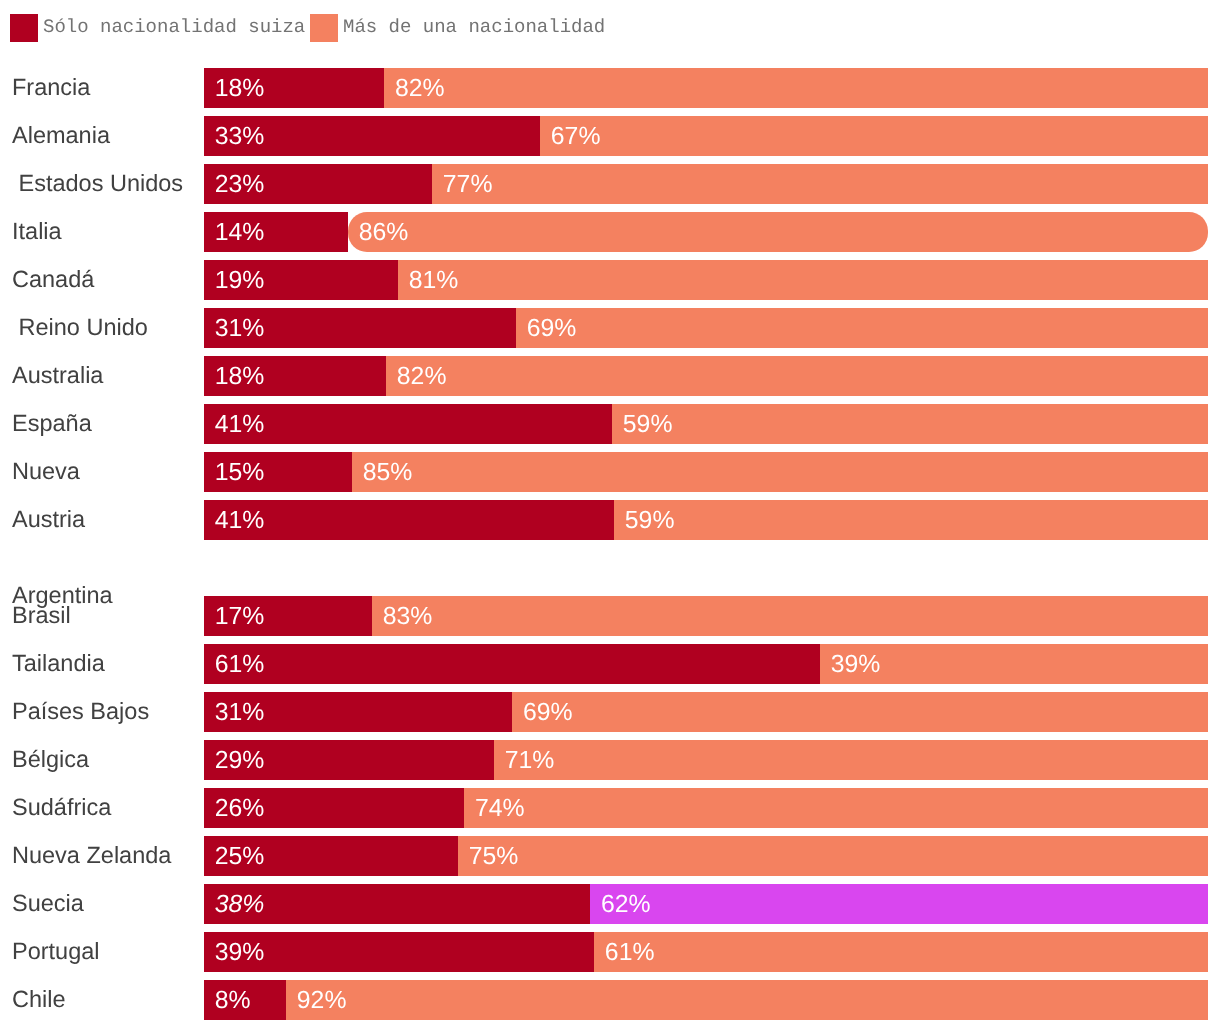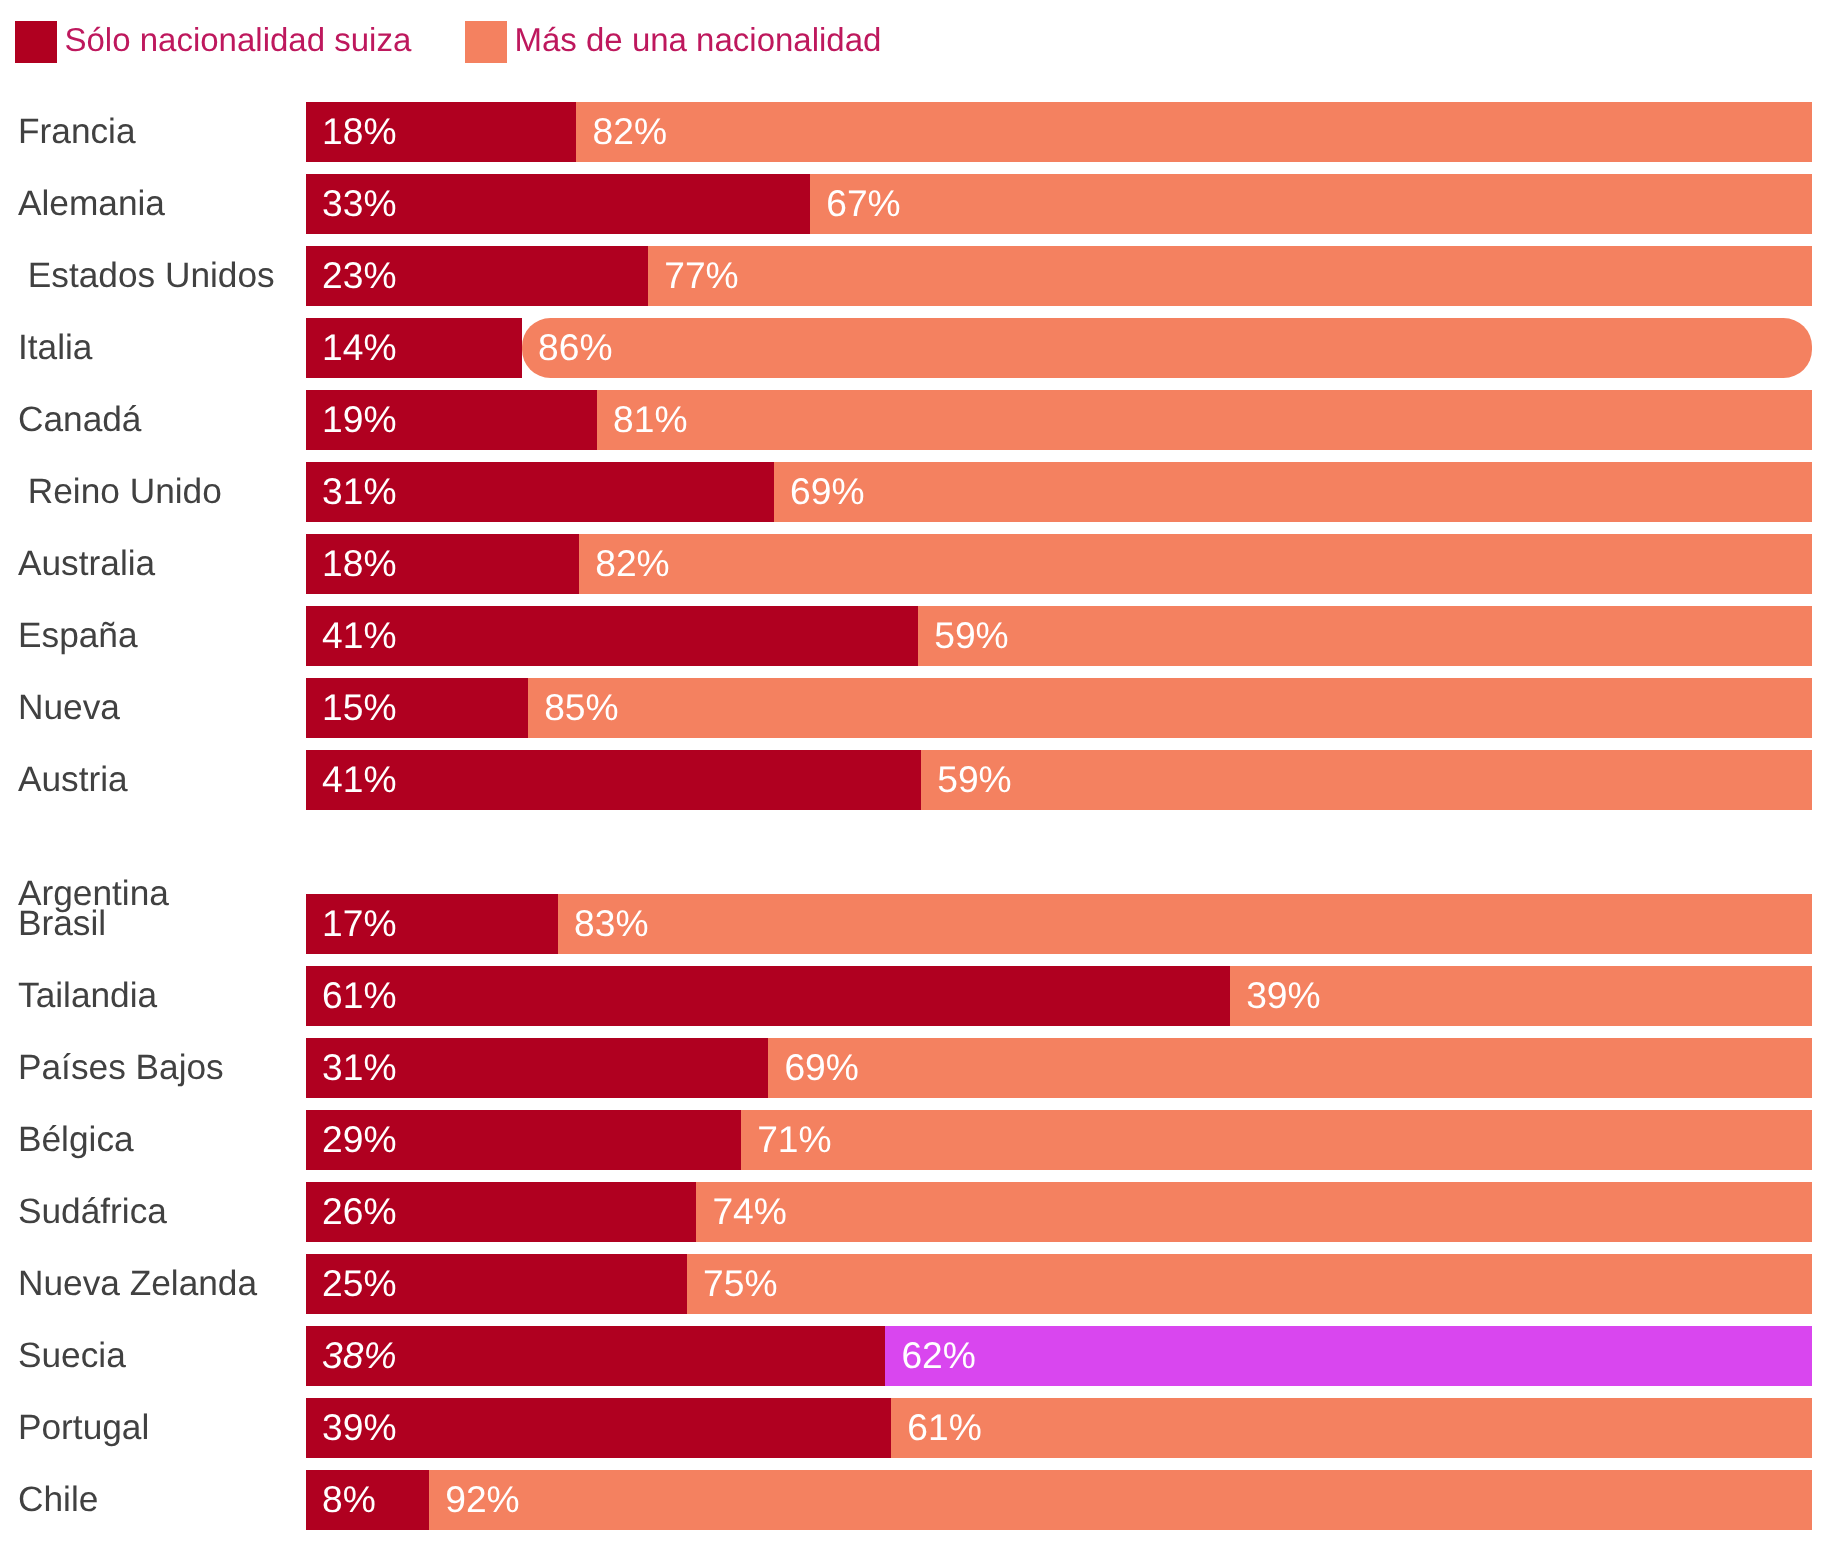--- a/index.html
+++ b/index.html
@@ -45,23 +45,24 @@
     top: 0;
     width: 28px;
     height: 28px;
   }
   .legend-label {
     position: absolute;
     left: 33px;
     top: -1px;
     height: 28px;
     line-height: 28px;
-    font-size: 22px;
-    color: #be185d;
+    font-size: 19px;
+    color: #737373;
     white-space: nowrap;
+    font-family: Liberation Mono, monospace;
   }
 
   
   .plot {
     position: absolute;
     left: 0;
     top: 0;
     width: 1220px;
     height: 1032px;
   }

